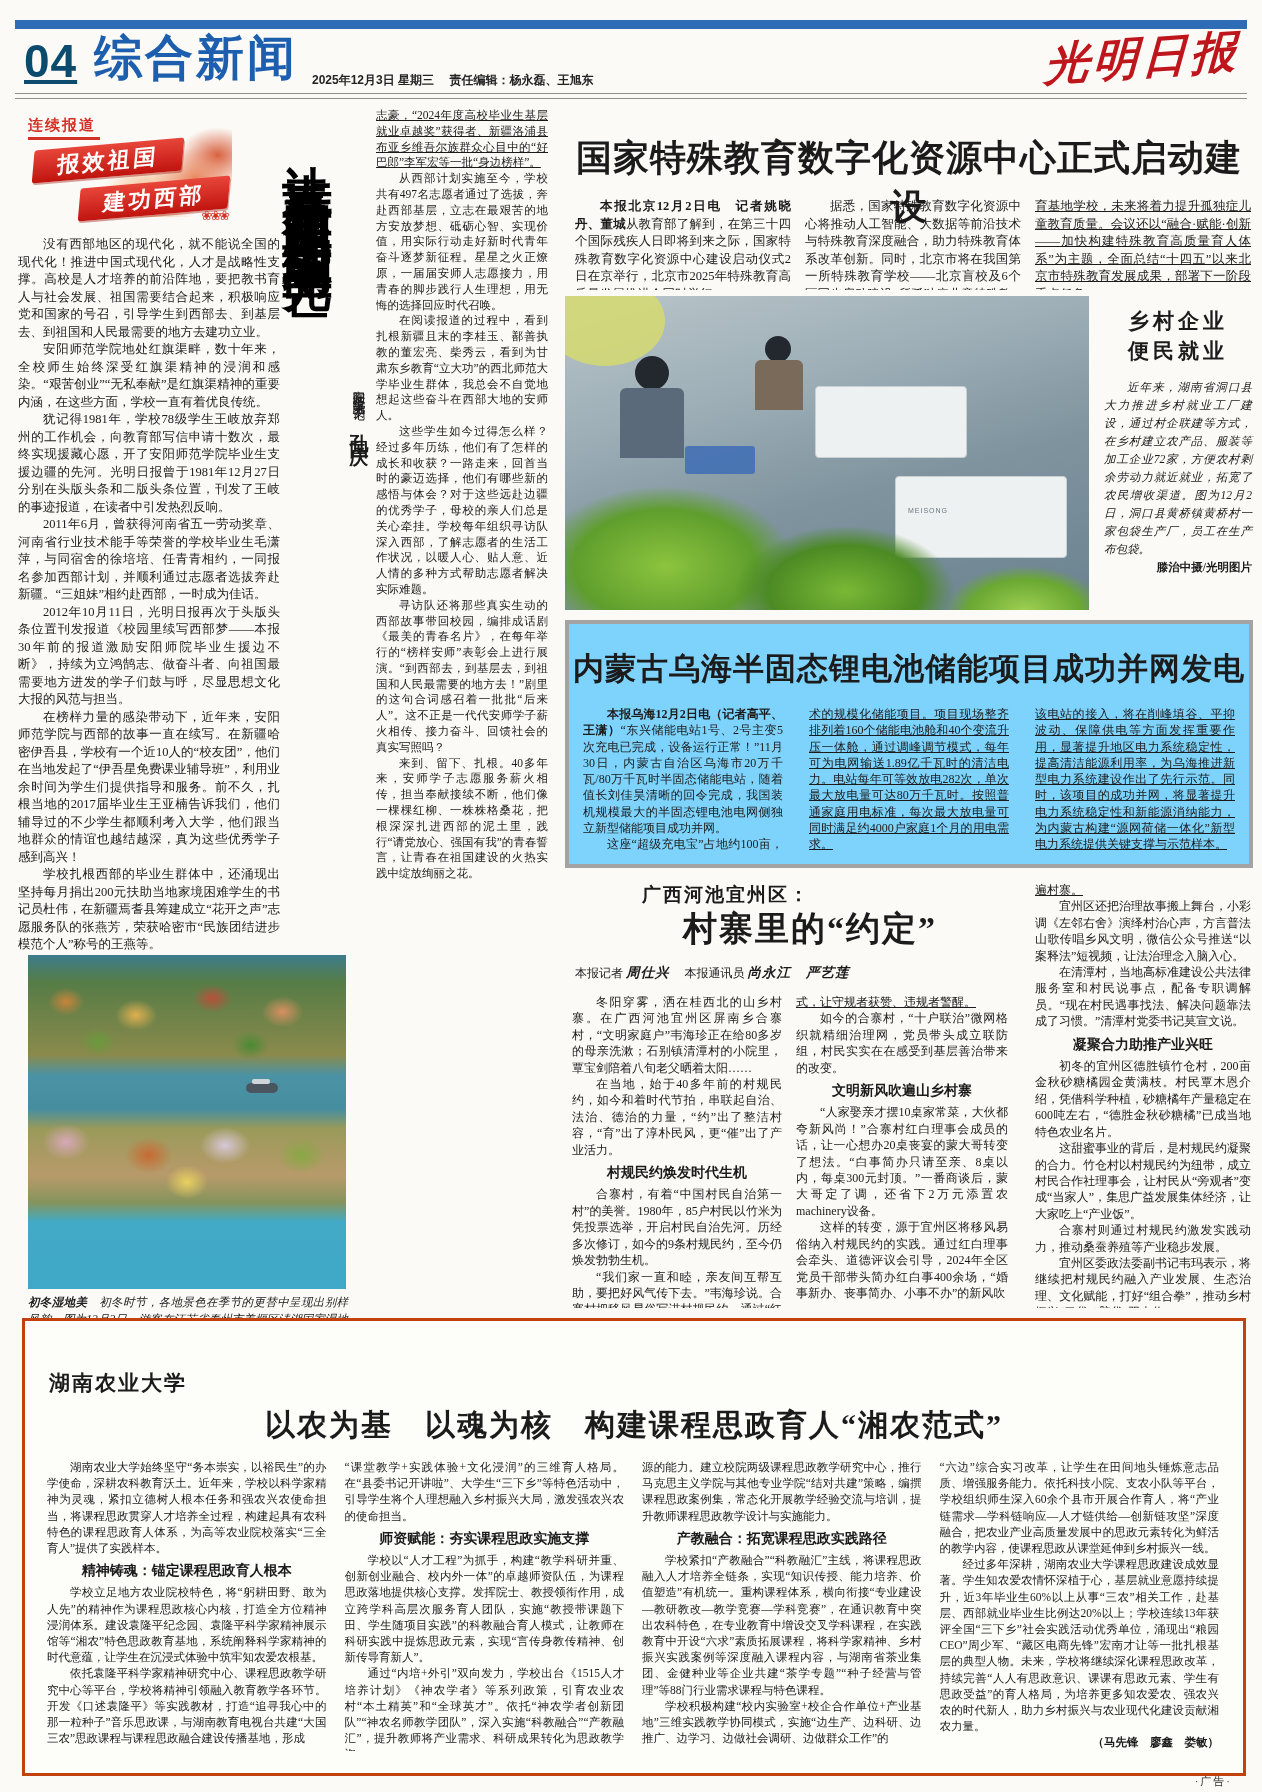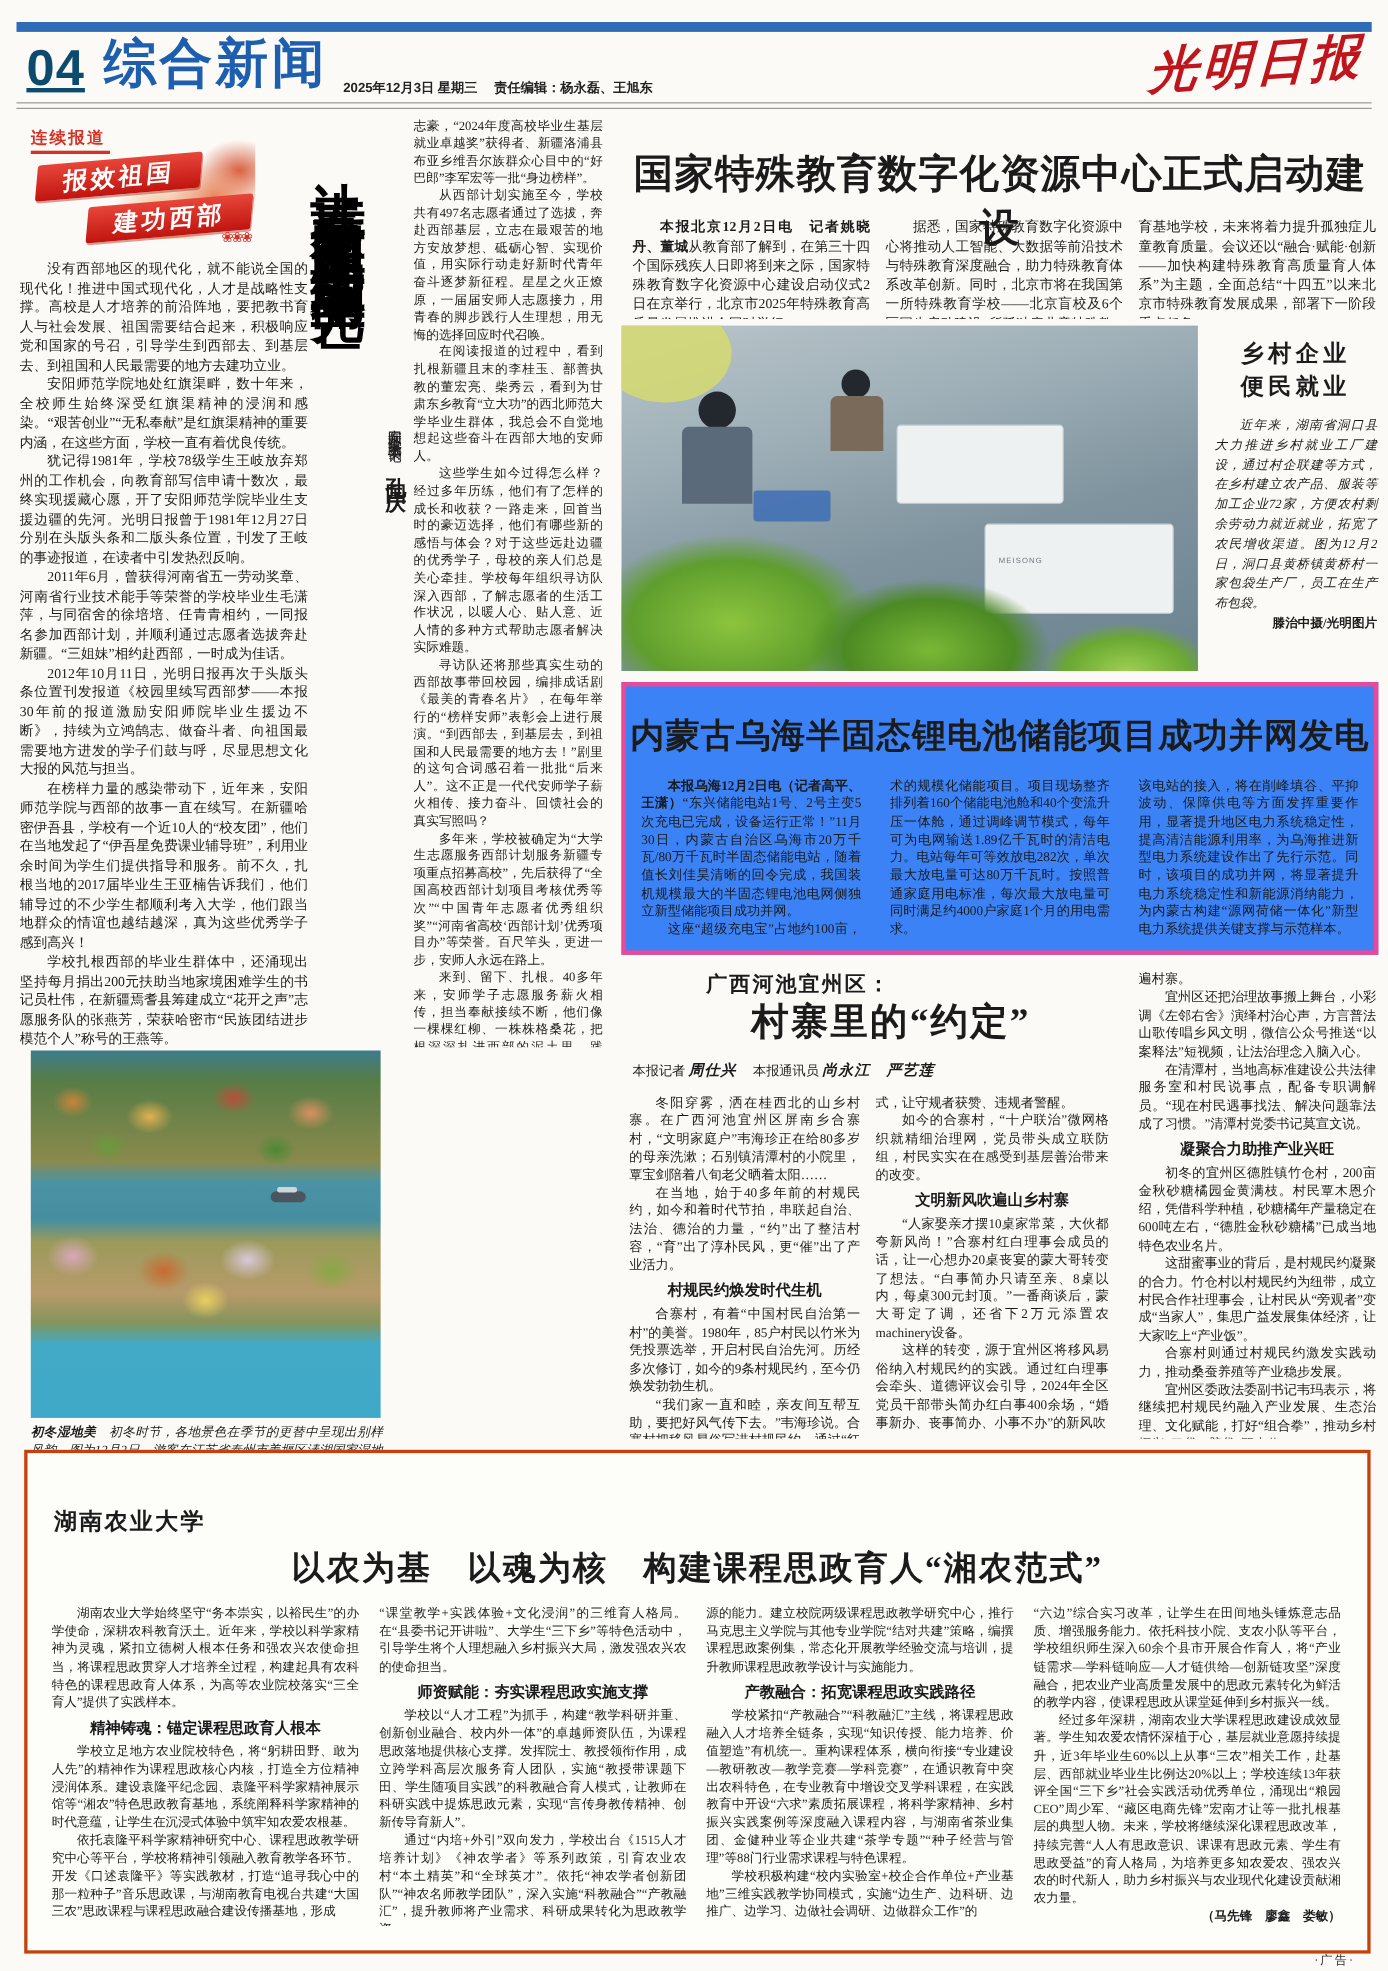--- a/index.html
+++ b/index.html
@@ -10,21 +10,21 @@
   .topbar{left:15px;top:20px;width:1232px;height:9px;background:#2e6cb5;}
   .pagenum{left:24px;top:34px;font-family:"Liberation Sans",sans-serif;font-size:46px;font-weight:700;color:#0c4a6e;letter-spacing:1px;text-decoration:underline;}
   .secttitle{left:94px;top:26px;font-size:48px;font-weight:900;color:#1d5fae;letter-spacing:3px;font-family:"Liberation Serif",serif;}
   .dateline{left:312px;top:72px;font-size:12px;font-weight:700;color:#222;font-family:"Liberation Sans",sans-serif;}
   .masthead{right:22px;top:28px;font-size:45px;font-weight:900;font-style:italic;color:#bf151c;
             transform:rotate(-4deg) skewX(-6deg);letter-spacing:4px;}
   .rule2{left:15px;top:93px;width:1232px;height:4px;border-top:1px solid #8f8f8f;border-bottom:1px solid #8f8f8f;}
   
   .bodytext{font-size:12.5px;line-height:17.5px;text-align:justify;overflow:hidden;}
   .bodytext p{margin:0;text-indent:2em;}
-  .bodytext p.noind{text-indent:0;}
+  .bodytext p.noind{text-indent:0;text-decoration:underline;}
   .kai{font-style:italic;}
   .subhead{font-weight:900;text-align:center;font-size:14px;text-indent:0 !important;margin:6px 0 !important;font-family:"Liberation Sans",sans-serif;}
   .boldlead{font-weight:900;}
   
   .badge{left:20px;top:112px;width:212px;height:112px;overflow:hidden;}
   .badge .mtn{position:absolute;right:-8px;top:10px;width:150px;height:95px;
     background:radial-gradient(60px 45px at 70% 60%, #e8845a 0%, rgba(232,132,90,0) 70%),
                radial-gradient(70px 55px at 40% 80%, #f2b07a 0%, rgba(242,176,122,0) 70%),
                radial-gradient(55px 40px at 85% 35%, #d8603f 0%, rgba(216,96,63,0) 70%);}
   .badge .tag{position:absolute;left:8px;top:4px;color:#d43227;font-weight:900;font-size:15px;letter-spacing:2px;font-family:"Liberation Sans",sans-serif;}
@@ -73,21 +73,21 @@
   .f-label{position:absolute;font-family:"Liberation Sans",sans-serif;font-size:7px;letter-spacing:1px;color:#6a7880;}
   .f-bin{position:absolute;background:#3e6db5;border-radius:3px;opacity:.85;}
   .f-worker-h{position:absolute;background:#23272e;border-radius:50%;}
   .f-worker-b{position:absolute;border-radius:6px 6px 0 0;}
   
   .factside{left:1104px;top:306px;width:148px;height:304px;}
   .factside .t{font-size:21px;font-weight:900;text-align:center;letter-spacing:4px;line-height:30px;}
   .factside .b{margin-top:12px;font-size:11.5px;line-height:18px;text-align:justify;}
   .factside .cr{text-align:right;font-weight:900;font-style:normal;}
   
-  .redbox{left:565px;top:620px;width:680px;height:240px;border:4px solid #ec4899;background:#3b82f6;}
+  .redbox{left:565px;top:620px;width:680px;height:240px;border:4px solid #a3a3a3;background:#7dd3fc;}
   .rbhead{position:absolute;left:0;top:24px;width:100%;text-align:center;font-size:31px;font-weight:900;letter-spacing:1px;}
   .rbcols{position:absolute;left:14px;top:82px;width:652px;height:146px;display:flex;gap:26px;}
   .rbcols .c{width:208px;font-size:12px;line-height:16.3px;}
   
   .vkick{left:642px;top:882px;font-size:19px;font-weight:700;letter-spacing:2px;}
   .vhead{left:600px;top:906px;width:420px;text-align:center;font-size:34px;font-weight:900;letter-spacing:2px;}
   .vbyline{left:575px;top:964px;width:436px;text-align:left;font-size:12px;}
   .vbyline b{font-style:italic;font-size:13.5px;letter-spacing:1px;}
   .vcol{font-size:12px;line-height:16.4px;}
   .vcol1{left:572px;top:994px;width:210px;height:314px;}
@@ -144,21 +144,20 @@
     <span>安阳师范学院党委书记</span>
     <span class="an">孔国庆</span>
   </div>
 
   <div class="abs bodytext leadcol2">
     <p class="noind">志豪，“2024年度高校毕业生基层就业卓越奖”获得者、新疆洛浦县布亚乡维吾尔族群众心目中的“好巴郎”李军宏等一批“身边榜样”。</p>
     <p>从西部计划实施至今，学校共有497名志愿者通过了选拔，奔赴西部基层，立志在最艰苦的地方安放梦想、砥砺心智、实现价值，用实际行动走好新时代青年奋斗逐梦新征程。星星之火正燎原，一届届安师人志愿接力，用青春的脚步践行人生理想，用无悔的选择回应时代召唤。</p>
     <p>在阅读报道的过程中，看到扎根新疆且末的李桂玉、鄯善执教的董宏亮、柴秀云，看到为甘肃东乡教育“立大功”的西北师范大学毕业生群体，我总会不自觉地想起这些奋斗在西部大地的安师人。</p>
     <p>这些学生如今过得怎么样？经过多年历练，他们有了怎样的成长和收获？一路走来，回首当时的豪迈选择，他们有哪些新的感悟与体会？对于这些远赴边疆的优秀学子，母校的亲人们总是关心牵挂。学校每年组织寻访队深入西部，了解志愿者的生活工作状况，以暖人心、贴人意、近人情的多种方式帮助志愿者解决实际难题。</p>
     <p>寻访队还将那些真实生动的西部故事带回校园，编排成话剧《最美的青春名片》，在每年举行的“榜样安师”表彰会上进行展演。“到西部去，到基层去，到祖国和人民最需要的地方去！”剧里的这句合词感召着一批批“后来人”。这不正是一代代安师学子薪火相传、接力奋斗、回馈社会的真实写照吗？</p>
-    <p>多年来，学校被确定为“大学生志愿服务西部计划服务新疆专项重点招募高校”，先后获得了“全国高校西部计划项目考核优秀等次”“中国青年志愿者优秀组织奖”“河南省高校‘西部计划’优秀项目办”等荣誉。百尺竿头，更进一步，安师人永远在路上。</p>
     <p>来到、留下、扎根。40多年来，安师学子志愿服务薪火相传，担当奉献接续不断，他们像一棵棵红柳、一株株格桑花，把根深深扎进西部的泥土里，践行“请党放心、强国有我”的青春誓言，让青春在祖国建设的火热实践中绽放绚丽之花。</p>
 
   </div>
 
   <div class="abs wetland">
     <div class="boat"></div>
   </div>
   <div class="abs wetcap kai">
     <b>初冬湿地美</b>　<span>初冬时节，各地景色在季节的更替中呈现出别样风韵。图为12月2日，游客在江苏省泰州市姜堰区溱湖国家湿地公园赏景游玩。</span>
     <b>新华社发</b>

